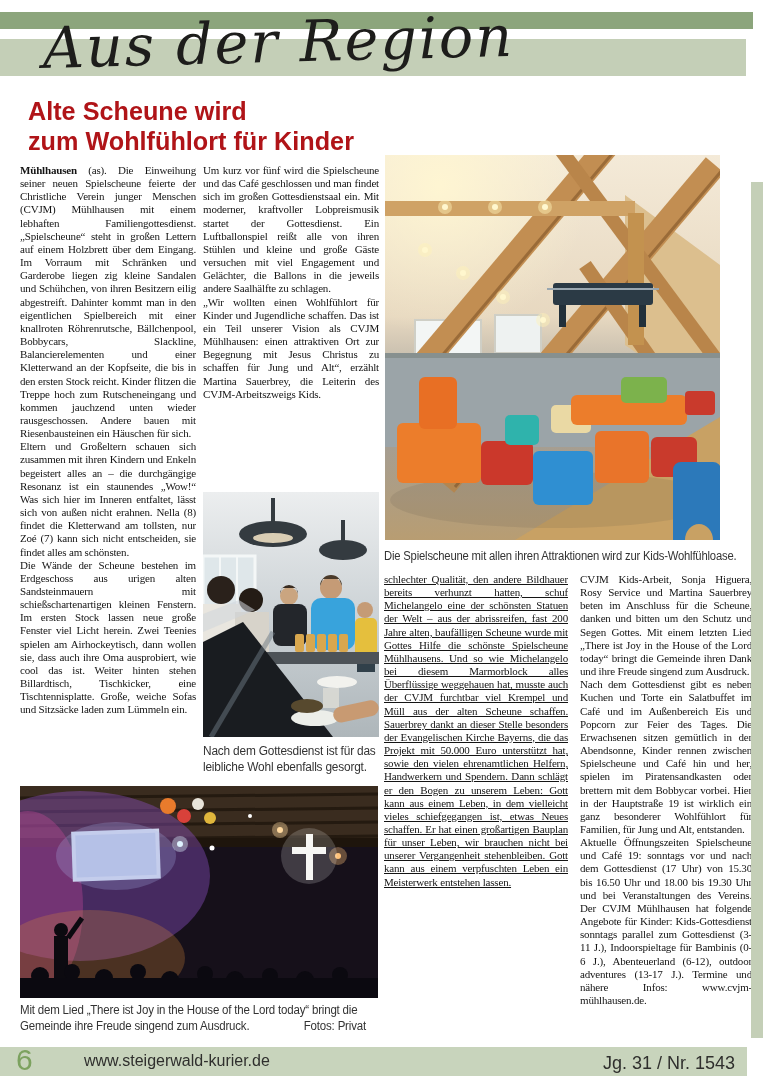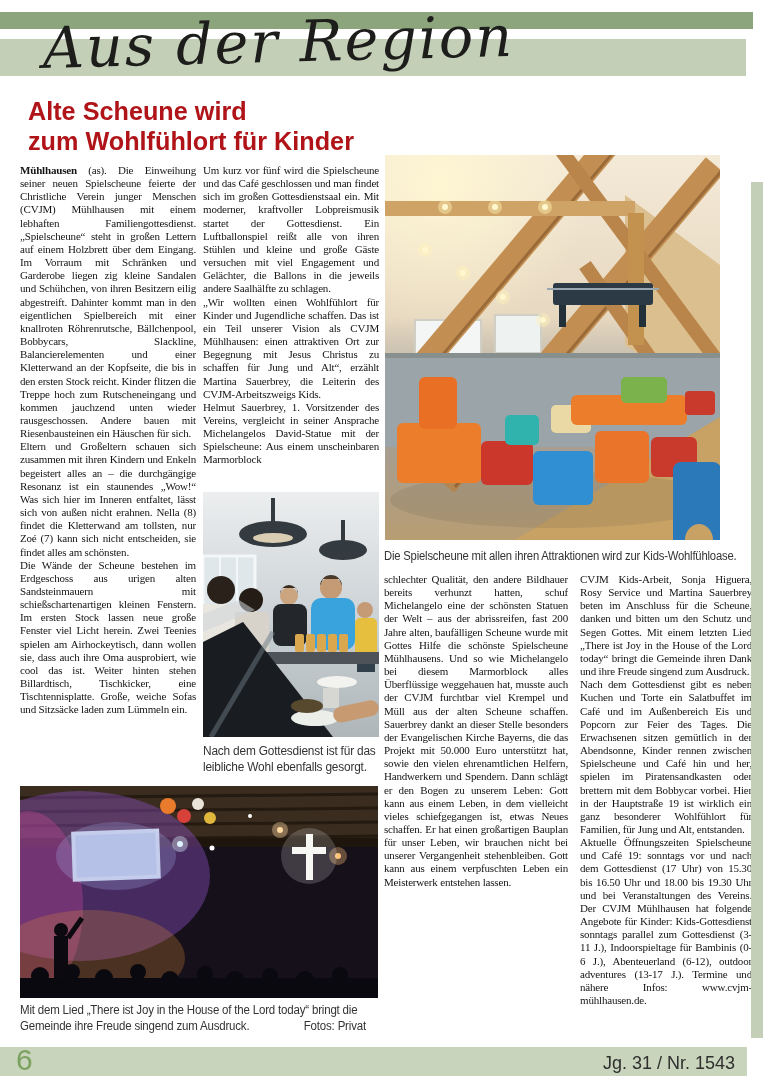--- a/index.html
+++ b/index.html
@@ -17,21 +17,21 @@
   .headline{position:absolute;left:28px;top:96px;font-family:"Liberation Sans",sans-serif;
         font-weight:bold;font-size:26px;line-height:30px;color:#b01418;
         transform:scaleX(.97);transform-origin:left top;white-space:nowrap;}
 
   
   .col{position:absolute;font-size:11px;line-height:13.15px;color:#141414;
         text-align:justify;letter-spacing:-0.18px;overflow:hidden;}
   .col p{margin:0;}
   #col1{left:20px;top:164px;width:176px;height:616px;}
   #col2{left:203px;top:164px;width:176px;height:330px;}
-  #col3{left:384px;top:573px;width:184px;height:492px;}
+  #col3{left:384px;top:573px;width:184px;height:492px;text-decoration:underline;}
   #col4{left:580px;top:573px;width:172px;height:492px;}
 
   
   .photo{position:absolute;overflow:hidden;background:#ddd;}
   #photo1{left:385px;top:155px;width:335px;height:385px;}
   #photo2{left:203px;top:492px;width:176px;height:245px;}
   #photo3{left:20px;top:786px;width:358px;height:212px;}
   .photo svg{display:block;}
 
   
@@ -70,21 +70,20 @@
 
   <div class="col" id="col1">
     <p><b>Mühlhausen</b><span> (as). Die Einweihung seiner neuen Spielscheune feierte der Christliche Verein junger Menschen (CVJM) Mühlhausen mit einem lebhaften Familiengottesdienst. „Spielscheune“ steht in großen Lettern auf einem Holzbrett über dem Eingang. Im Vorraum mit Schränken und Garderobe liegen zig kleine Sandalen und Schühchen, von ihren Besitzern eilig abgestreift. Dahinter kommt man in den eigentlichen Spielbereich mit einer knallroten Röhrenrutsche, Bällchenpool, Bobbycars, Slackline, Balancierelementen und einer Kletterwand an der Kopfseite, die bis in den ersten Stock reicht. Kinder flitzen die Treppe hoch zum Rutscheneingang und kommen jauchzend unten wieder rausgeschossen. Andere bauen mit Riesenbausteinen ein Häuschen für sich.</span></p>
     <p>Eltern und Großeltern schauen sich zusammen mit ihren Kindern und Enkeln begeistert alles an – die durchgängige Resonanz ist ein staunendes „Wow!“ Was sich hier im Inneren entfaltet, lässt sich von außen nicht erahnen. Nella (8) findet die Kletterwand am tollsten, nur Zoé (7) kann sich nicht entscheiden, sie findet alles am schönsten.</p>
     <p>Die Wände der Scheune bestehen im Erdgeschoss aus urigen alten Sandsteinmauern mit schießschartenartigen kleinen Fenstern. Im ersten Stock lassen neue große Fenster viel Licht herein. Zwei Teenies spielen am Airhockeytisch, dann wollen sie, dass auch ihre Oma ausprobiert, wie cool das ist. Weiter hinten stehen Billardtisch, Tischkicker, eine Tischtennisplatte. Große, weiche Sofas und Sitzsäcke laden zum Lümmeln ein.</p>
   </div>
 
   <div class="col" id="col2">
     <p>Um kurz vor fünf wird die Spielscheune und das Café geschlossen und man findet sich im großen Gottesdienstsaal ein. Mit moderner, kraftvoller Lobpreismusik startet der Gottesdienst. Ein Luftballonspiel reißt alle von ihren Stühlen und kleine und große Gäste versuchen mit viel Engagement und Gelächter, die Ballons in die jeweils andere Saalhälfte zu schlagen.</p>
     <p>„Wir wollten einen Wohlfühlort für Kinder und Jugendliche schaffen. Das ist ein Teil unserer Vision als CVJM Mühlhausen: einen attraktiven Ort zur Begegnung mit Jesus Christus zu schaffen für Jung und Alt“, erzählt Martina Sauerbrey, die Leiterin des CVJM-Arbeitszweigs Kids.</p>
-    <p>Helmut Sauerbrey, 1. Vorsitzender des Vereins, vergleicht in seiner Ansprache Michelangelos David-Statue mit der Spielscheune: Aus einem unscheinbaren Marmorblock</p>
   </div>
 
   <div class="col" id="col3">
     <p>schlechter Qualität, den andere Bildhauer bereits verhunzt hatten, schuf Michelangelo eine der schönsten Statuen der Welt – aus der abrissreifen, fast 200 Jahre alten, baufälligen Scheune wurde mit Gottes Hilfe die schönste Spielscheune Mühlhausens. Und so wie Michelangelo bei diesem Marmorblock alles Überflüssige weggehauen hat, musste auch der CVJM furchtbar viel Krempel und Müll aus der alten Scheune schaffen. Sauerbrey dankt an dieser Stelle besonders der Evangelischen Kirche Bayerns, die das Projekt mit 50.000 Euro unterstützt hat, sowie den vielen ehrenamtlichen Helfern, Handwerkern und Spendern. Dann schlägt er den Bogen zu unserem Leben: Gott kann aus einem Leben, in dem vielleicht vieles schiefgegangen ist, etwas Neues schaffen. Er hat einen großartigen Bauplan für unser Leben, wir brauchen nicht bei unserer Vergangenheit stehenbleiben. Gott kann aus einem verpfuschten Leben ein Meisterwerk entstehen lassen.</p>
   </div>
 
   <div class="col" id="col4">
     <p>CVJM Kids-Arbeit, Sonja Higuera, Rosy Service und Martina Sauerbrey beten im Anschluss für die Scheune, danken und bitten um den Schutz und Segen Gottes. Mit einem letzten Lied „There ist Joy in the House of the Lord today“ bringt die Gemeinde ihren Dank und ihre Freude singend zum Ausdruck.</p>
     <p>Nach dem Gottesdienst gibt es neben Kuchen und Torte ein Salatbuffet im Café und im Außenbereich Eis und Popcorn zur Feier des Tages. Die Erwachsenen sitzen gemütlich in der Abendsonne, Kinder rennen zwischen Spielscheune und Café hin und her, spielen im Piratensandkasten oder brettern mit dem Bobbycar vorbei. Hier in der Hauptstraße 19 ist wirklich ein ganz besonderer Wohlfühlort für Familien, für Jung und Alt, entstanden.</p>
     <p>Aktuelle Öffnungszeiten Spielscheune und Café 19: sonntags vor und nach dem Gottesdienst (17 Uhr) von 15.30 bis 16.50 Uhr und 18.00 bis 19.30 Uhr und bei Veranstaltungen des Vereins. Der CVJM Mühlhausen hat folgende Angebote für Kinder: Kids-Gottesdienst sonntags parallel zum Gottesdienst (3-11 J.), Indoorspieltage für Bambinis (0-6 J.), Abenteuerland (6-12), outdoor adventures (13-17 J.). Termine und nähere Infos: www.cvjm-mühlhausen.de.</p>
@@ -284,16 +283,17 @@
   </div>
   <div class="caption" id="cap3">
     <span>Mit dem Lied „There ist Joy in the House of the Lord today“ bringt die Gemeinde ihre Freude singend zum Ausdruck.</span>
     <span class="credit">Fotos: Privat</span>
   </div>
 
   <div class="right-strip"></div>
 
   <div class="footer">
     <div class="num">6</div>
+    <div class="url">www.steigerwald-kurier.de</div>
     <div class="issue">Jg. 31 / Nr. 1543</div>
   </div>
 
 </div>
 
 </body></html>

